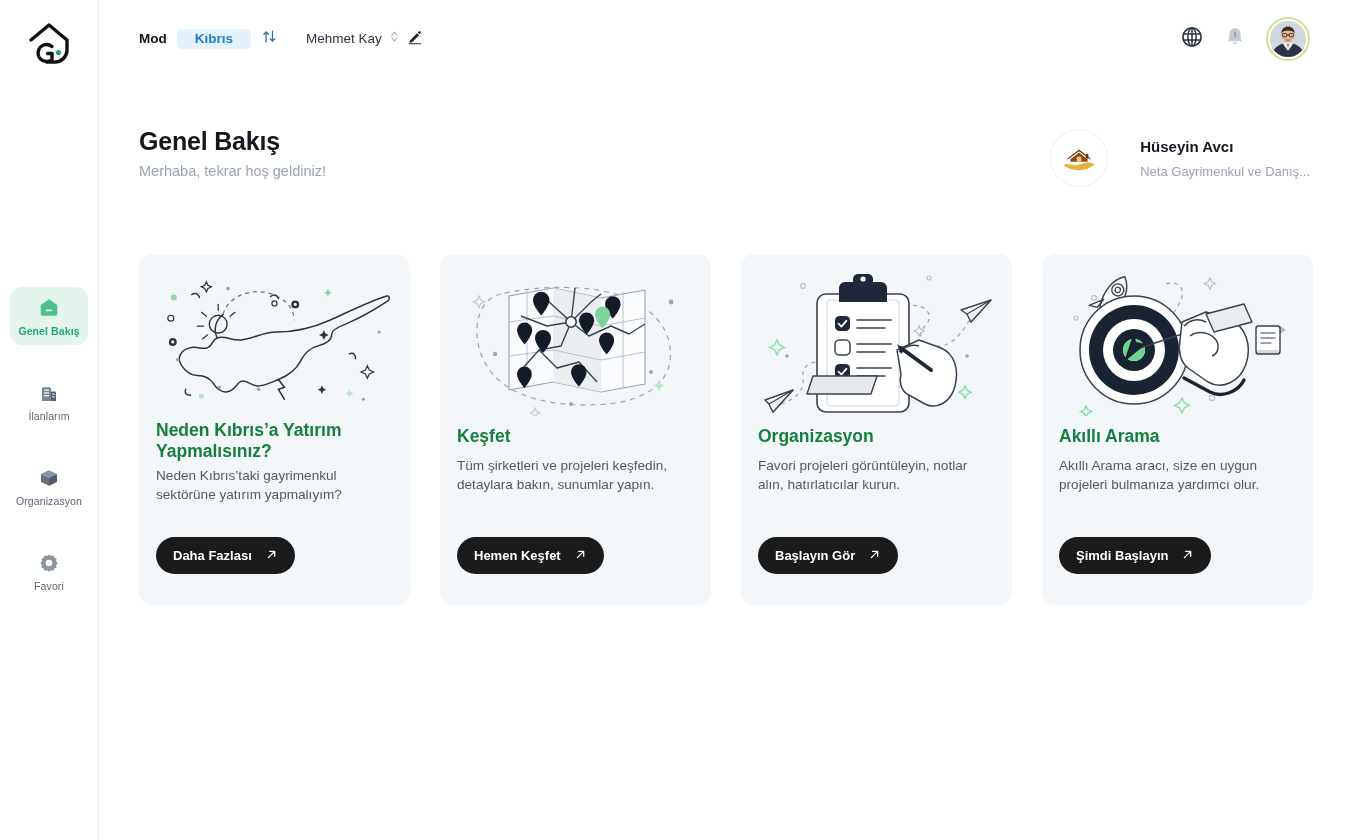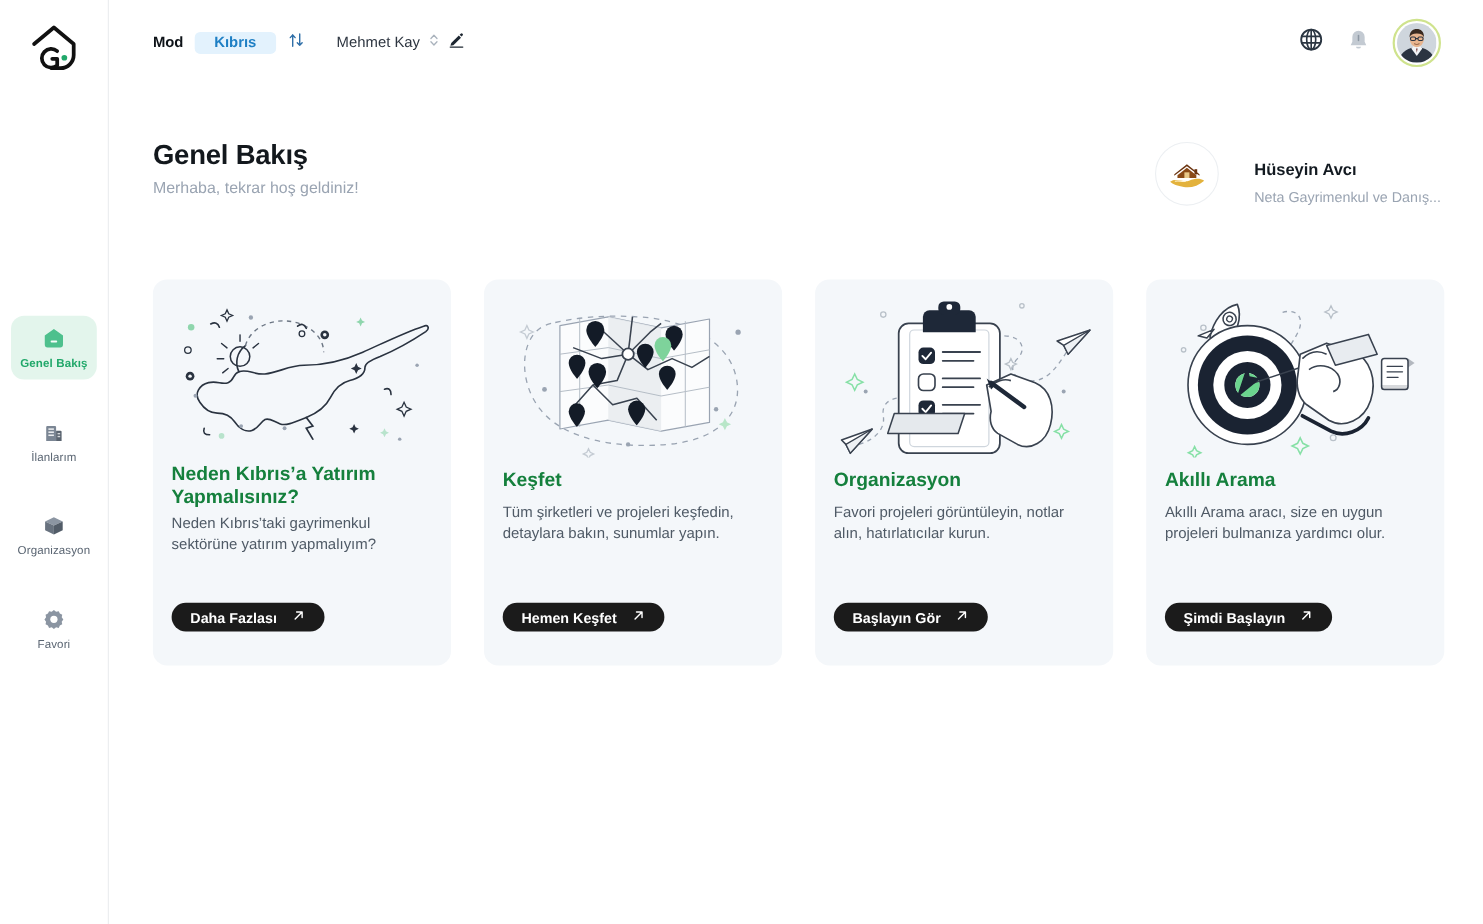--- a/index.html
+++ b/index.html
@@ -61,21 +61,21 @@
   
   #main { position: absolute; left: 99px; top: 77px; right: 0; bottom: 0; background: #fff; }
 
   #page-head {
     position: absolute; left: 40px; top: 50px; right: 38px;
     display: flex; align-items: flex-start; justify-content: space-between;
   }
   #page-title { font-size: 25px; font-weight: 700; color: #13181d; letter-spacing: -.2px; }
   #page-sub { font-size: 14.5px; color: #9aa4b2; margin-top: 7px; }
 
-  #org-block { display: flex; align-items: flex-end; gap: 32px; margin-top: 2px; }
+  #org-block { display: flex; align-items: center; gap: 32px; margin-top: 2px; }
   #org-logo {
     width: 58px; height: 58px; border-radius: 50%;
     border: 1px solid #eceff2; background:#fff;
     display: flex; align-items: center; justify-content: center;
   }
   #org-name { font-size: 15px; font-weight: 700; color: #131a21; }
   #org-desc { font-size: 13px; color: #9aa4b2; margin-top: 9px; }
 
   
   #cards {
@@ -88,21 +88,21 @@
     padding: 0 17px; position: relative;
     display: flex; flex-direction: column;
   }
   .card-illo { height: 172px; display: flex; align-items: center; justify-content: center; }
   .card-title { font-size: 17.5px; font-weight: 700; color: #15803d; line-height: 1.2; }
   .card-desc { font-size: 13.6px; color: #4f5a66; line-height: 1.42; margin-top: 9px; }
   .card-body { flex: 1; }
   .card-btn {
     position: absolute; bottom: 31px; left: 17px;
     background: #1b1b1b; color: #fff; border: none;
-    border-radius: 22px; height: 26px; padding: 0 17px;
+    border-radius: 22px; height: 37px; padding: 0 17px;
     display: inline-flex; align-items: center; gap: 13px;
     font-size: 13px; font-weight: 700; cursor: pointer;
     font-family: "Liberation Sans", sans-serif;
   }
   
   .card.c1 .card-desc { margin-top: 4px; }
   .card.c1 .card-illo { height: 166px; }
 </style>
 </head>
 <body>

